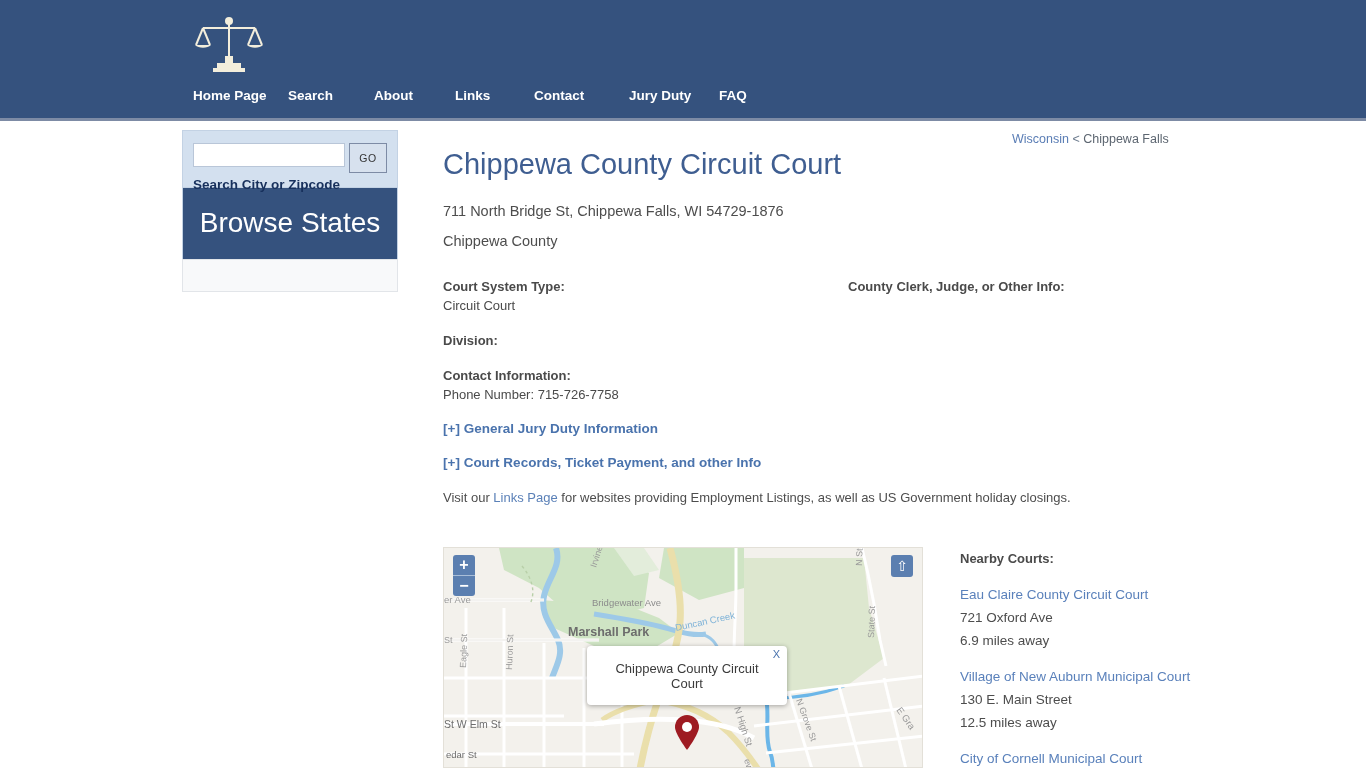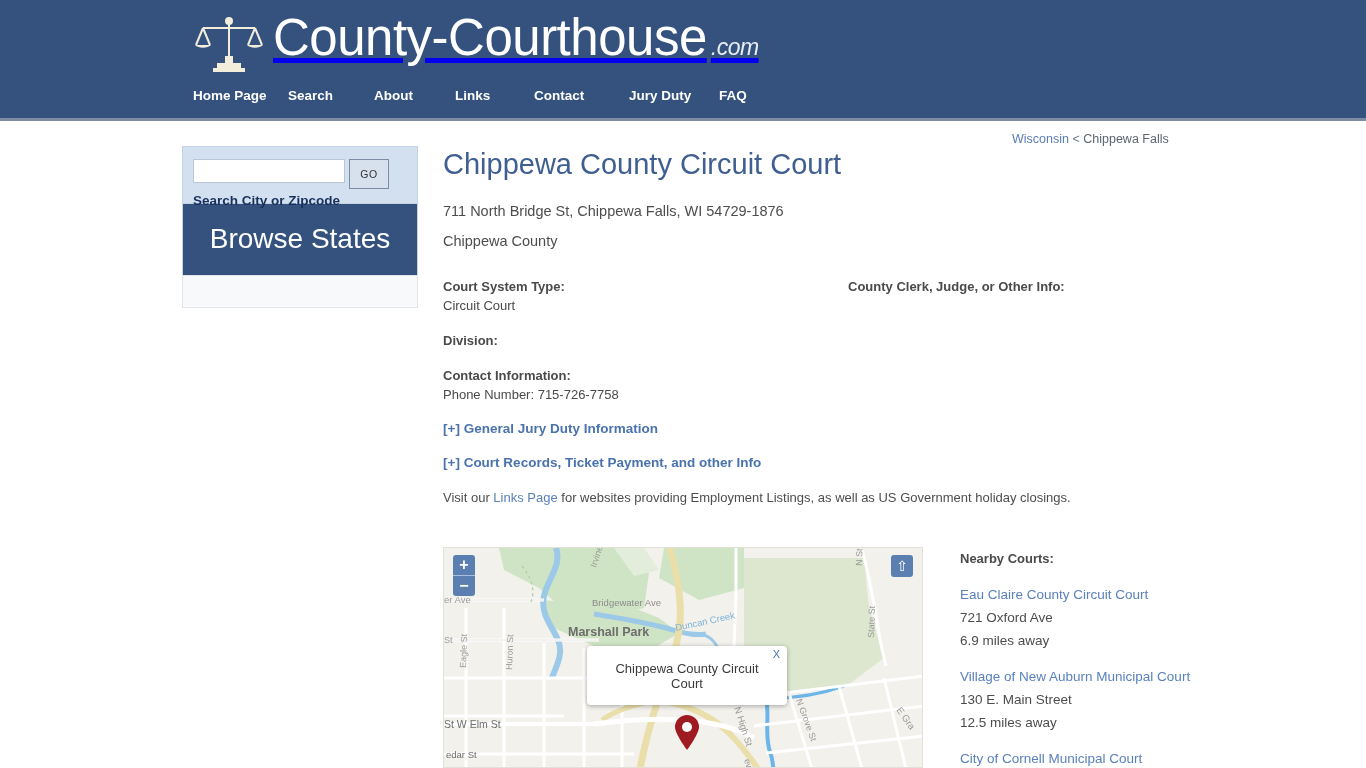--- a/index.html
+++ b/index.html
@@ -53,22 +53,21 @@
     color: #ffffff;
     font-size: 13.5px;
     font-weight: bold;
     text-decoration: none;
     white-space: nowrap;
   }
 
   
   .sidebar {
     position: absolute; left: 182px; top: 130px;
-    width: 236px;
-    margin-top: 16px;
+    width: 216px;
   }
   .search-box {
     background: #d3e0ef;
     border: 1px solid #c3d2e4;
     padding: 12px 10px 6px 10px;
     height: 58px;
   }
   .search-row { display: flex; align-items: flex-start; }
   .search-input {
     width: 152px; height: 24px;
@@ -284,21 +283,20 @@
             <line x1="27" y1="57" x2="45" y2="57"></line>
           </g>
           <path d="M2 33 A 10 7 0 0 0 18 33 Z" fill="#f3eedc"></path>
           <path d="M54 33 A 10 7 0 0 0 70 33 Z" fill="#f3eedc"></path>
           <circle cx="36" cy="9" r="4" fill="#f3eedc"></circle>
           <rect x="32" y="44" width="8" height="9" fill="#f3eedc"></rect>
           <rect x="24" y="52" width="24" height="4" fill="#f3eedc"></rect>
           <rect x="20" y="56" width="32" height="4" fill="#f3eedc"></rect>
         </svg>
       </span>
-      <span class="brand-text"><span>County-Courthouse</span><span class="brand-dotcom">.com</span></span>
     </a>
 
     <div class="nav">
       <a href="#" style="width:95px">Home Page</a>
       <a href="#" style="width:86px">Search</a>
       <a href="#" style="width:81px">About</a>
       <a href="#" style="width:79px">Links</a>
       <a href="#" style="width:95px">Contact</a>
       <a href="#" style="width:90px">Jury Duty</a>
       <a href="#">FAQ</a>

